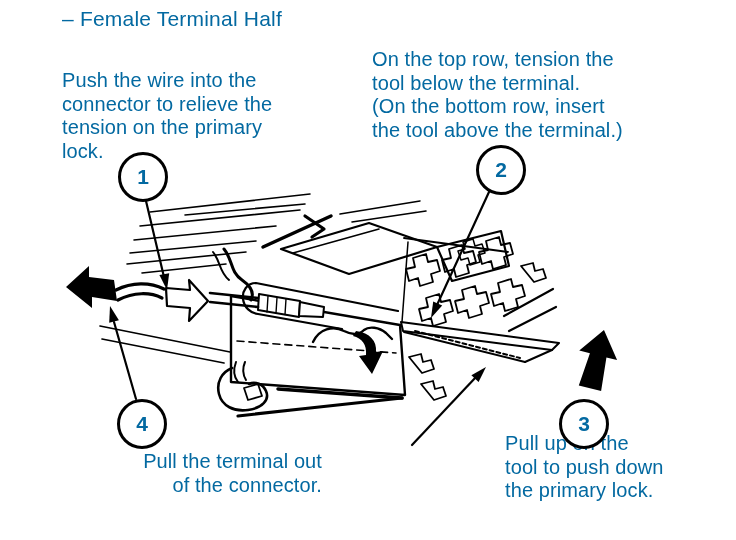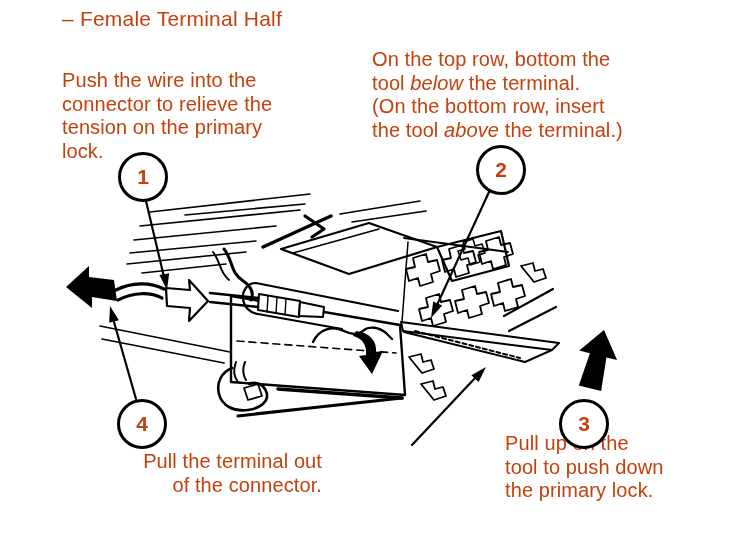--- a/index.html
+++ b/index.html
@@ -1,22 +1,22 @@
 <!DOCTYPE html>
 <html><head>
 <meta charset="utf-8">
 <style>
   html,body{margin:0;padding:0;background:#fff;}
   .stage{position:relative;width:736px;height:540px;background:#fff;overflow:hidden;
-         font-family:"Liberation Sans",sans-serif;color:#c2410c;}
+         font-family:"Liberation Sans",sans-serif;color:#0369a1;}
   .stage svg{position:absolute;left:0;top:0;z-index:1;}
   .txt{position:absolute;z-index:2;font-size:20px;line-height:23.5px;white-space:pre-line;letter-spacing:.1px;}
   .title{position:absolute;z-index:2;font-size:21px;letter-spacing:.2px;}
   .bold{font-weight:bold;}
-  .it{font-style:italic;}
+  .it{}
   .callout{position:absolute;z-index:3;width:50px;height:50px;box-sizing:border-box;
            border:3px solid #000;border-radius:50%;background:#fff;
            display:flex;align-items:center;justify-content:center;
            font-size:21px;font-weight:bold;}
   .line{display:block;}
 </style>
 </head>
 <body>
 
 <div class="stage">
@@ -123,21 +123,21 @@
   </svg>
 
   <div class="title" style="left:62px;top:7px;">– Female Terminal Half</div>
 
   <div class="txt" style="left:62px;top:69px;width:260px;">Push the wire into the
 connector to relieve the
 tension on the primary
 lock.</div>
 
   <div class="txt" style="left:372px;top:48px;width:310px;white-space:normal;">
-    <span class="line">On the top row, bottom the</span>
+    <span class="line">On the top row, tension the</span>
     <span class="line"><span>tool </span><span class="it">below</span><span> the terminal.</span></span>
     <span class="line">(On the bottom row, insert</span>
     <span class="line"><span>the tool </span><span class="it">above</span><span> the terminal.)</span></span>
   </div>
 
   <div class="txt" style="left:62px;top:450px;width:260px;text-align:right;">Pull the terminal out
 of the connector.</div>
 
 
   <div class="txt" style="left:505px;top:432px;width:210px;">Pull up on the

